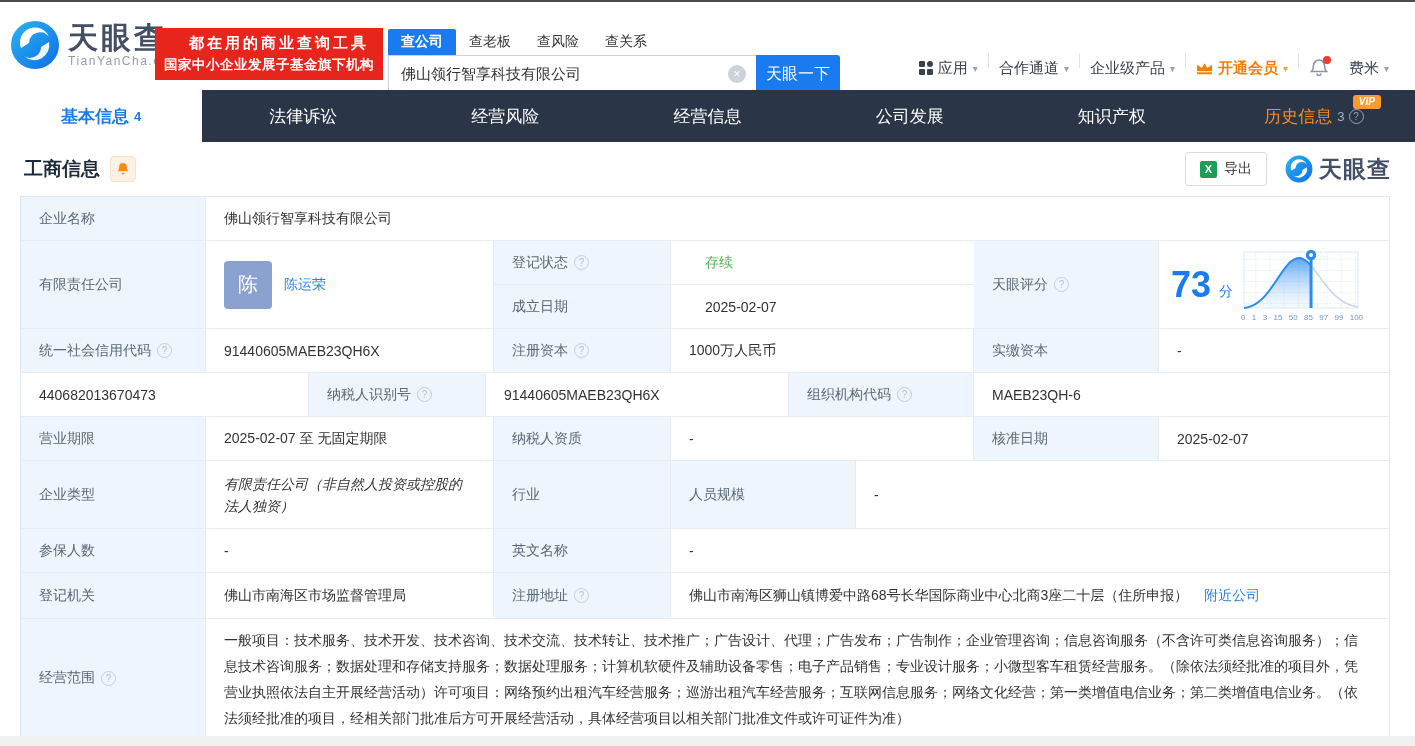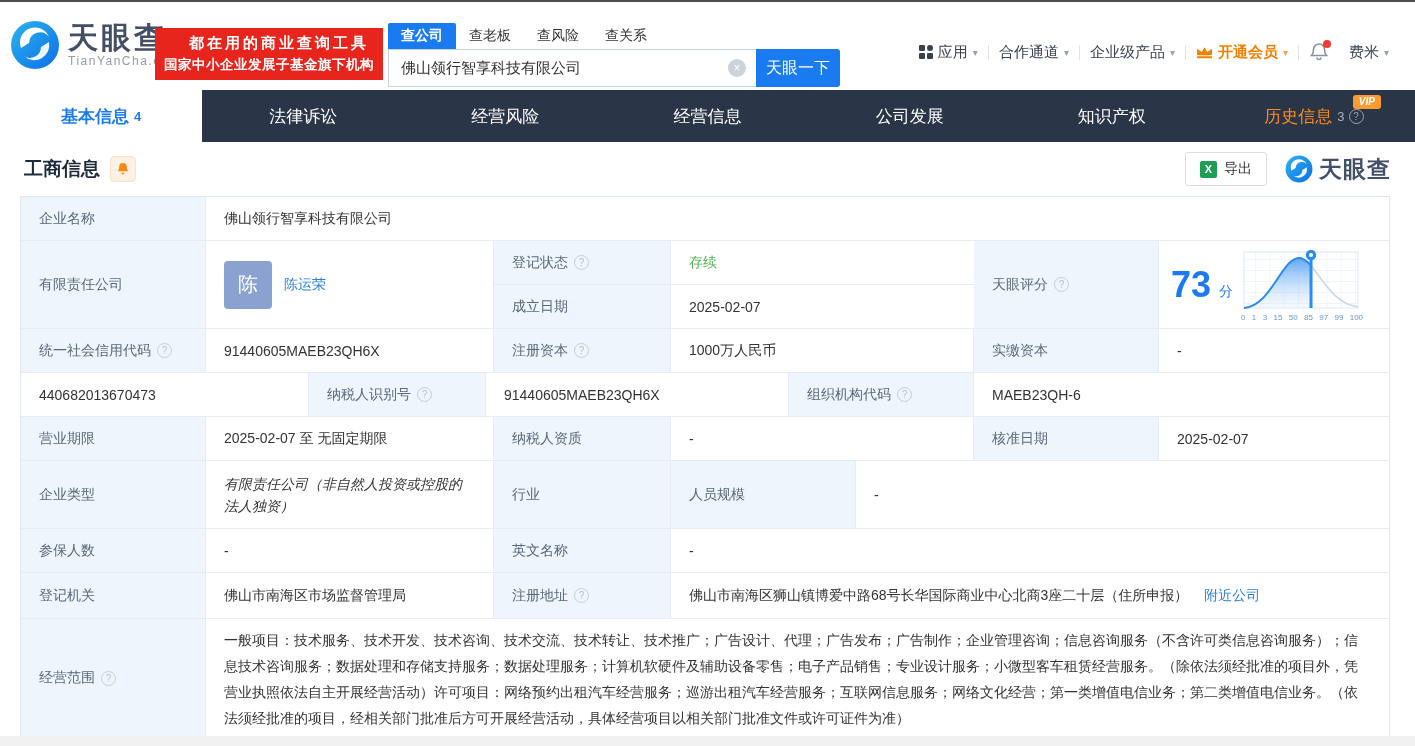--- a/index.html
+++ b/index.html
@@ -11,34 +11,34 @@
   
   .header { position:absolute; top:2px; left:0; right:0; height:88px; background:#fff; }
   .logo { position:absolute; left:10px; top:18px; display:flex; align-items:center; gap:8px; }
   .logo-text .cn { font-size:30px; font-weight:bold; color:#454f63; letter-spacing:3px; line-height:32px; }
   .logo-text .en { font-size:12px; color:#949ca8; letter-spacing:1.5px; }
   .banner { position:absolute; left:155px; top:26px; width:228px; height:52px; background:#e8251d;
     color:#fff; display:flex; flex-direction:column; justify-content:center; align-items:center; gap:3px; }
   .banner .b1 { font-size:15px; font-weight:bold; letter-spacing:3px;margin-left:20px; }
   .banner .b2 { font-size:13.5px; font-weight:bold; letter-spacing:.5px; }
 
-  .searchbox { position:absolute; left:388px; top:20px; }
+  .searchbox { position:absolute; left:388px; top:26px; }
   .stabs { display:flex; align-items:flex-end; height:27px; }
   .stab { font-size:14px; color:#333; padding:4px 13px; cursor:pointer; }
   .stab.active { background:#1a7bf0; color:#fff; border-radius:2px 2px 0 0; font-weight:bold; }
   .srow { display:flex; }
   .sinput { width:368px; height:38px; border:1px solid #c9d2dc; border-right:none; padding:0 34px 0 12px;
     font-size:15px; color:#333; outline:none; font-family:inherit; }
   .sclear { position:absolute; left:340px; top:37px; width:18px; height:18px; border-radius:50%;
     background:#ccd2d9; color:#fff; font-size:12px; line-height:18px; text-align:center; cursor:pointer; }
   .sbtn { width:84px; height:38px; background:#1a7bf0; color:#fff; font-size:16px; border:none;
     border-radius:0 3px 3px 0; cursor:pointer; font-family:inherit; }
 
   .topnav { position:absolute; right:16px; top:40px; display:flex; align-items:center; font-size:15px; color:#39424e; }
-  .tn-item { display:flex; align-items:center; gap:5px; cursor:pointer; padding:0 10px; white-space:nowrap; }
+  .tn-item { display:flex; align-items:center; gap:5px; cursor:pointer; padding:0 10px; white-space:nowrap;margin-top:16px; }
   .tn-sep { width:1px; height:15px; background:#e3e3e3; }
   .caret { font-size:10px; color:#9aa2ad; }
   .grid-icon { display:inline-grid; grid-template-columns:6px 6px; grid-template-rows:6px 6px; gap:2px; }
   .grid-icon i { background:#39424e; border-radius:1px; }
   .grid-icon i:nth-child(2) { border-radius:50%; }
   .vip-link { color:#f28100; font-weight:bold; }
   .bell-wrap { position:relative; width:20px; height:20px; }
   .red-dot { position:absolute; top:-2px; right:-2px; width:8px; height:8px; background:#f03b2e; border-radius:50%; }
 
   
@@ -81,21 +81,21 @@
   .w-l3 { width:185px; } .w-v3 { flex:1; }
   .h44 { height:44px; } .h46 { height:46px; } .h68 { height:68px; } .h88 { height:88px; } .h118 { height:118px; }
   .q-table { display:inline-block; width:15px; height:15px; border:1px solid #c4cfdb; border-radius:50%;
     color:#b7c3d1; font-size:10px; line-height:13px; text-align:center; cursor:pointer; flex:none; }
   .link { color:#2f82d9; cursor:pointer; text-decoration:none; }
   .green { color:#52b453; }
   .mid-stack { width:480px; display:flex; flex-direction:column; }
   .subrow { flex:1; display:flex; }
   .subrow.top { border-bottom:1px solid #e6ecf2; }
   .sub-lbl { width:177px; }
-  .sub-val { flex:1; }
+  .sub-val { flex:1;margin-left:16px; }
   .avatar { width:48px; height:48px; background:#8ba1cf; border-radius:4px; color:#fff; font-size:20px;
     display:flex; align-items:center; justify-content:center; margin-right:12px; flex:none; }
   .wrapcell { align-items:center; line-height:22px; padding-top:4px; padding-bottom:4px;font-style:italic; }
 
   .score-cell { padding:0 6px 0 12px; gap:8px; }
   .score-num { font-size:36px; font-weight:bold; color:#1a7bf0; line-height:36px; }
   .score-unit { font-size:14px; color:#1a7bf0; margin-top:14px; }
   .score-chart { display:flex; flex-direction:column; align-items:stretch; width:122px; }
   .axis { display:flex; justify-content:space-between; font-size:8px; color:#6f95c9; margin-top:1px; }
 

